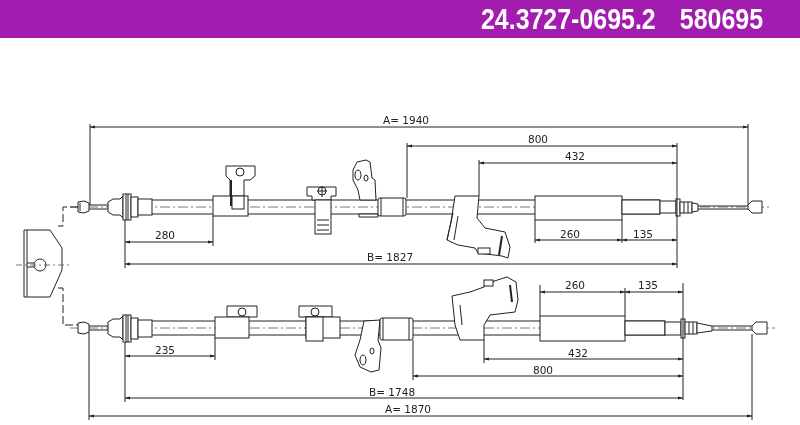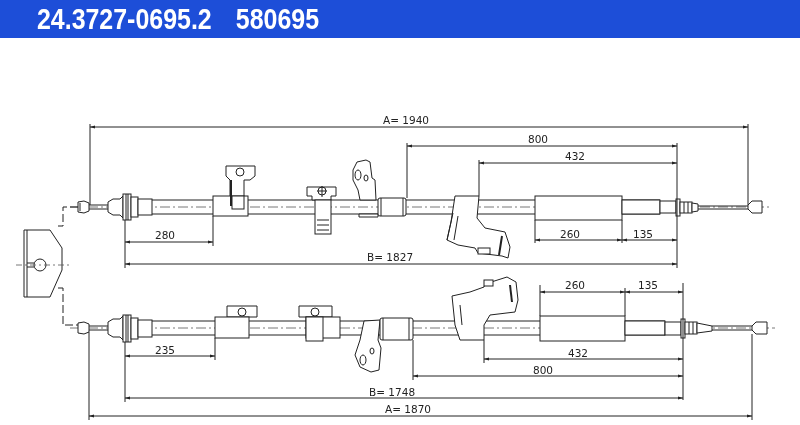--- a/index.html
+++ b/index.html
@@ -1,19 +1,19 @@
 <!DOCTYPE html>
 <html><head>
 <meta charset="utf-8">
 <style>
   html, body { margin: 0; padding: 0; background: #ffffff; }
   body { width: 800px; height: 425px; overflow: hidden; position: relative; font-family: "Liberation Sans", sans-serif; }
   .header {
     position: absolute; left: 0; top: 0; width: 800px; height: 38px;
-    background: #1d4ed8; color: #ffffff; display: flex; align-items: center; justify-content: flex-start;
+    background: #a21caf; color: #ffffff; display: flex; align-items: center; justify-content: flex-end;
   }
   .header .title {
     font-family: "Liberation Sans", sans-serif; font-weight: bold; font-size: 29px;
     letter-spacing: 0px; transform: scaleX(0.86); transform-origin: center; white-space: pre;
   }
   .header .title span { margin: 0 14px; }
   svg.drawing { position: absolute; left: 0; top: 38px; }
   svg text { font-family: "DejaVu Sans", sans-serif; font-size: 10.5px; fill: #222; }
 </style>
 </head>

